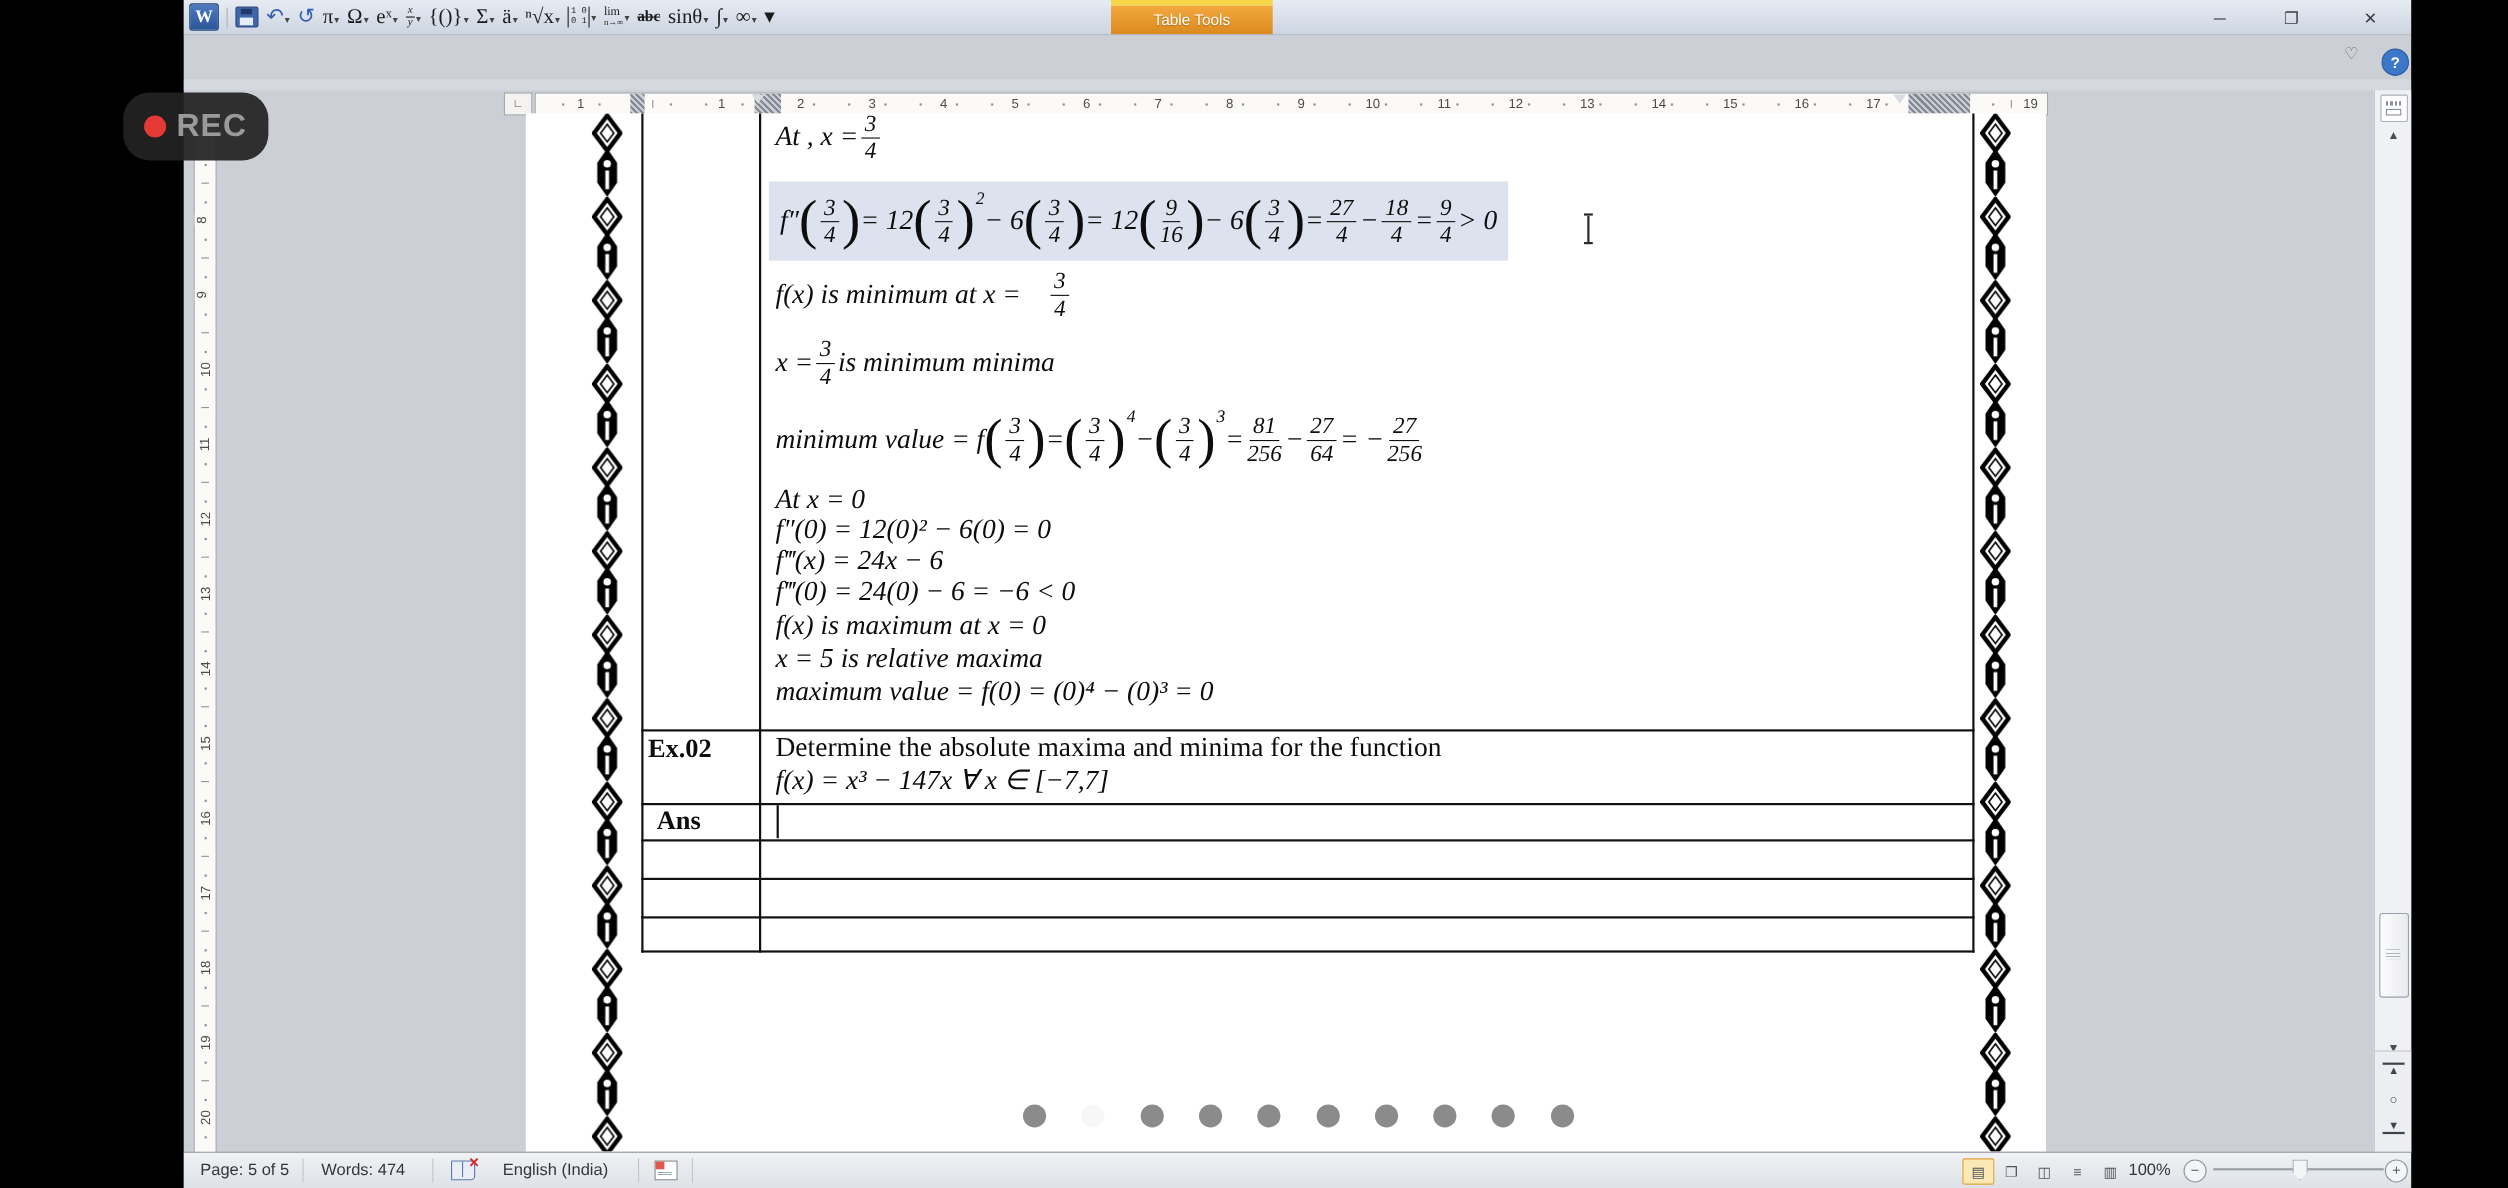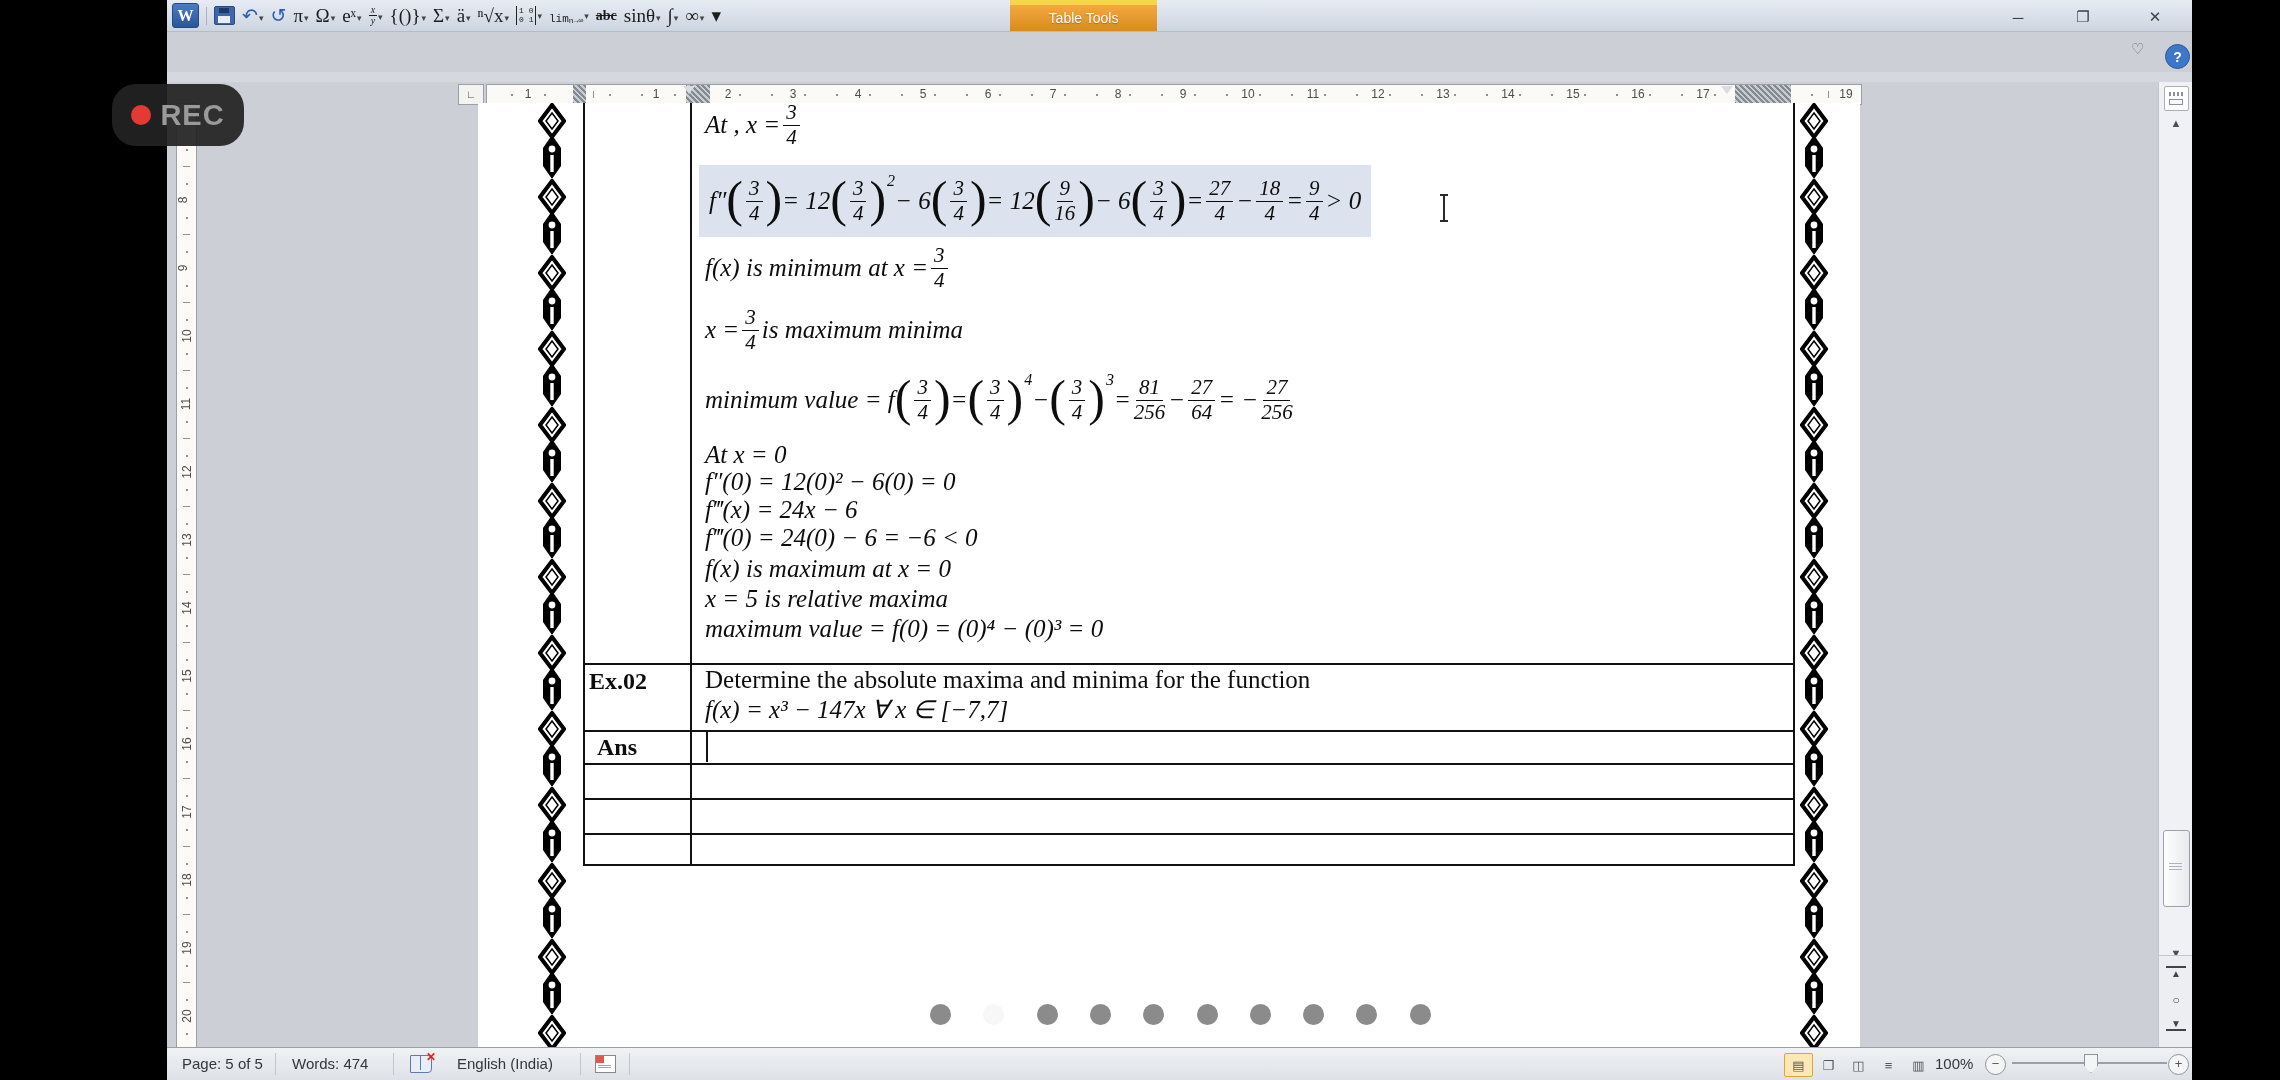--- a/index.html
+++ b/index.html
@@ -20,21 +20,21 @@
     font:bold 16px "Liberation Serif",serif}
   .qsep{width:1px;height:18px;background:#aab2bf}
   .saveic{width:19px;height:17px;background:#3f66a8;border:1px solid #2c4a80;border-radius:2px;position:relative}
   .saveic:before{content:"";position:absolute;left:4px;top:1px;width:10px;height:5px;background:#1e3a66}
   .saveic:after{content:"";position:absolute;left:3px;bottom:1px;width:12px;height:7px;background:#e8ecf4}
   .fracic{display:inline-flex;flex-direction:column;align-items:center;font-family:"Liberation Serif",serif;
     font-style:italic;font-size:10px;line-height:1;color:#1c1c1c}
   .fracic .fn{border-bottom:1px solid #1c1c1c;padding:0 2px}
   .matic{display:inline-flex;flex-direction:column;align-items:center;font-family:"Liberation Mono",monospace;
     font-size:8px;line-height:1.1;color:#1c1c1c;border-left:1px solid #222;border-right:1px solid #222;padding:1px 2px}
-  .limic{display:inline-flex;align-items:flex-end;font-family:Liberation Mono, monospace;
+  .limic{display:inline-flex;flex-direction:column;align-items:flex-start;font-family:Liberation Serif, serif;
     font-size:11px;line-height:1;color:#1c1c1c}
   .limic .lsub{font-size:8px}
   .strk{text-decoration:line-through;font-weight:bold;font-size:14px;font-family:"Liberation Serif",serif}
 
   .ttools{position:absolute;left:843px;top:0;width:147px;height:31px;box-sizing:border-box;
     border-top:5px solid #f6d648;background:linear-gradient(#f2a93e,#db8a1e);
     color:#fff;font-size:14px;display:flex;align-items:center;justify-content:center;text-shadow:0 1px 1px rgba(120,60,0,.5)}
   .redbar{position:absolute;left:990px;top:3px;width:812px;height:26px;background:linear-gradient(#f02525,#cf0d0d);
     color:#fff;font-weight:bold;font-size:15px;display:flex;align-items:center;padding-left:22px;box-sizing:border-box;white-space:nowrap}
   .winbtn{position:absolute;top:6px;width:30px;height:22px;display:flex;align-items:center;justify-content:center;
@@ -471,34 +471,34 @@
               <div class="num">18</div>
               <div class="den">4</div>
             </div>
             <div class="mtx"> = </div>
             <div class="mfr">
               <div class="num">9</div>
               <div class="den">4</div>
             </div>
             <div class="mtx"> &gt; 0</div>
           </div>
-          <div class="mline" style="left: 227px; top: 134px; height: 62px;">
+          <div class="mline" style="left: 227px; top: 134px; height: 62px; gap: 24px;">
             <div class="mtx">f(x) is minimum at x = </div>
             <div class="mfr">
               <div class="num">3</div>
               <div class="den">4</div>
             </div>
           </div>
           <div class="mline" style="left: 227px; top: 196px; height: 62px;">
             <div class="mtx">x = </div>
             <div class="mfr">
               <div class="num">3</div>
               <div class="den">4</div>
             </div>
-            <div class="mtx"> is maximum minima</div>
+            <div class="mtx"> is minimum minima</div>
           </div>
           <div class="mline" style="left: 227px; top: 256px; height: 82px;">
             <div class="mtx">minimum value = f</div>
             <div class="bigp">(</div>
             <div class="mfr">
               <div class="num">3</div>
               <div class="den">4</div>
             </div>
             <div class="bigp">)</div>
             <div class="mtx"> = </div>

